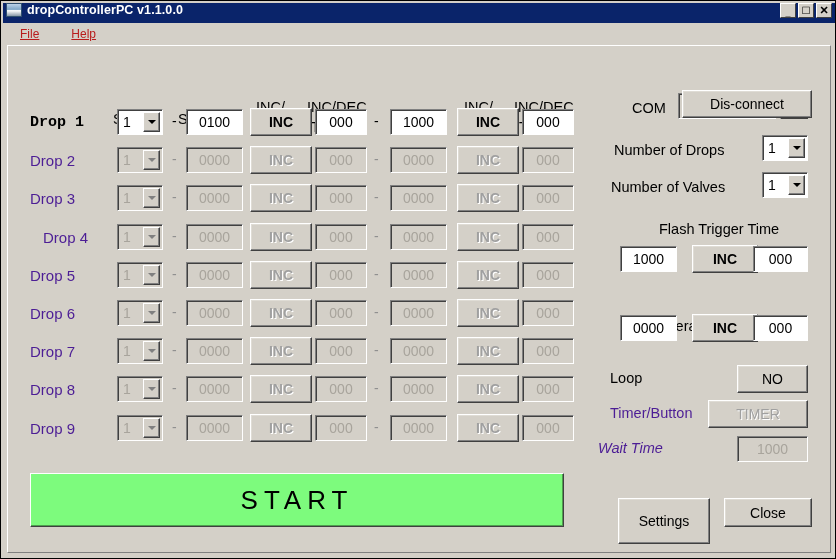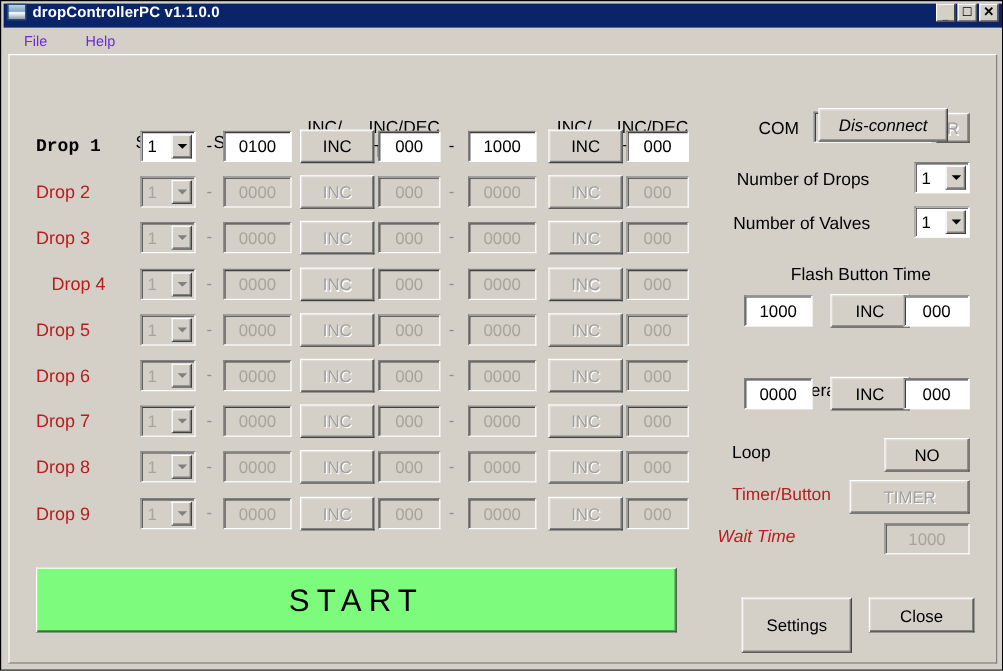--- a/index.html
+++ b/index.html
@@ -76,23 +76,24 @@
     position: absolute;
     left: 2px; top: 24px;
     width: 832px; height: 18px;
     display: flex;
     align-items: center;
     padding-left: 14px;
     box-sizing: border-box;
   }
   .menu-item {
     font-size: 12px;
-    color: #6d28d9;
+    color: #b91c1c;
     margin-right: 26px;
     padding: 1px 3px;
+    text-decoration: underline;
   }
 
   
   .panel {
     position: absolute;
     left: 6px; top: 44px;
     width: 824px; height: 508px;
     background: #d4d0c8;
     border-top: 1px solid #ffffff;
     border-left: 1px solid #ffffff;
@@ -101,21 +102,21 @@
     box-sizing: border-box;
   }
 
   
   .lbl {
     position: absolute;
     font-size: 14.5px;
     color: #000000;
     white-space: nowrap;
   }
-  .lbl.dim { color: #b91c1c; }
+  .lbl.dim { color: #4c1d95; }
   .lbl.hdr { font-size: 14.5px; color: #000; }
 
   .txtbox {
     position: absolute;
     box-sizing: border-box;
     background: #ffffff;
     border: 1px solid;
     border-color: #808080 #ffffff #ffffff #808080;
     outline: 1px solid transparent;
     display: flex;
@@ -138,21 +139,21 @@
     box-sizing: border-box;
     background: #d4d0c8;
     border: 1px solid;
     border-color: #ffffff #404040 #404040 #ffffff;
     box-shadow: inset -1px -1px 0 #808080, inset 1px 1px 0 #dfdcd5;
     display: flex;
     align-items: center;
     justify-content: center;
     font-size: 14px;
     color: #000;
-    font-weight: normal;
+    font-weight: bold;
     height: 28px;
   }
   .btn.normal { font-weight: normal; }
   .btn.disabled { color: #a0a0a0; text-shadow: 1px 1px 0 #ffffff; }
 
   .combo {
     position: absolute;
     box-sizing: border-box;
     background: #ffffff;
     border: 1px solid;
@@ -616,41 +617,41 @@
     <div class="combo disabled" style="left:670px; top:47px; width:98px;">
       <span class="cval">COM27</span>
       <span class="arrow">
           <i></i>
         </span>
     </div>
     <div class="btn disabled normal" style="left:772px; top:48px; width:28px; height:25px;">
       <span>R</span>
     </div>
 
-    <div class="btn normal" style="left:674px; top:43px; width:108px; height:28px; top:44px; left:674px; margin-top:0;font-style:italic;">
+    <div class="btn normal" style="left:674px; top:43px; width:130px; height:28px; top:44px; left:674px; margin-top:0;">
       <span>Dis-connect</span>
     </div>
 
     <div class="lbl" style="left:606px; top:96px;">Number of Drops</div>
     <div class="combo" style="left:754px; top:89px; width:46px;">
       <span class="cval">1</span>
       <span class="arrow">
           <i></i>
         </span>
     </div>
 
     <div class="lbl" style="left:603px; top:133px;">Number of Valves</div>
     <div class="combo" style="left:754px; top:126px; width:46px;">
       <span class="cval">1</span>
       <span class="arrow">
           <i></i>
         </span>
     </div>
 
-    <div class="lbl" style="left:651px; top:175px;">Flash Button Time</div>
+    <div class="lbl" style="left:651px; top:175px;">Flash Trigger Time</div>
     <div class="txtbox shadow" style="left:612px; top:200px; width:57px;">
       <span>1000</span>
     </div>
     <div class="btn" style="left:684px; top:199px; width:66px;">
       <span>INC</span>
     </div>
     <div class="txtbox shadow" style="left:745px; top:200px; width:55px;">
       <span>000</span>
     </div>
 

